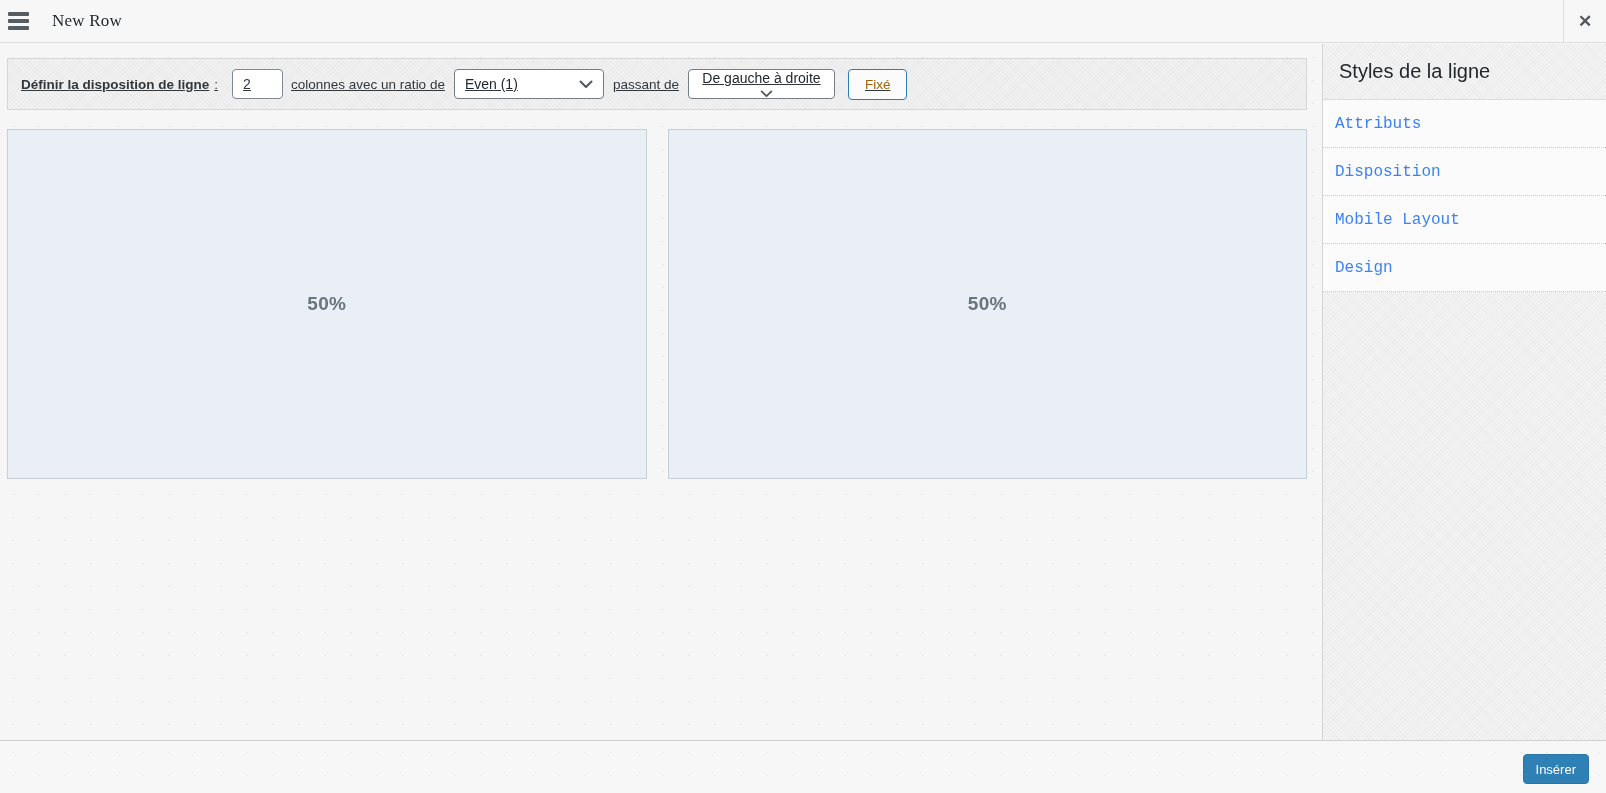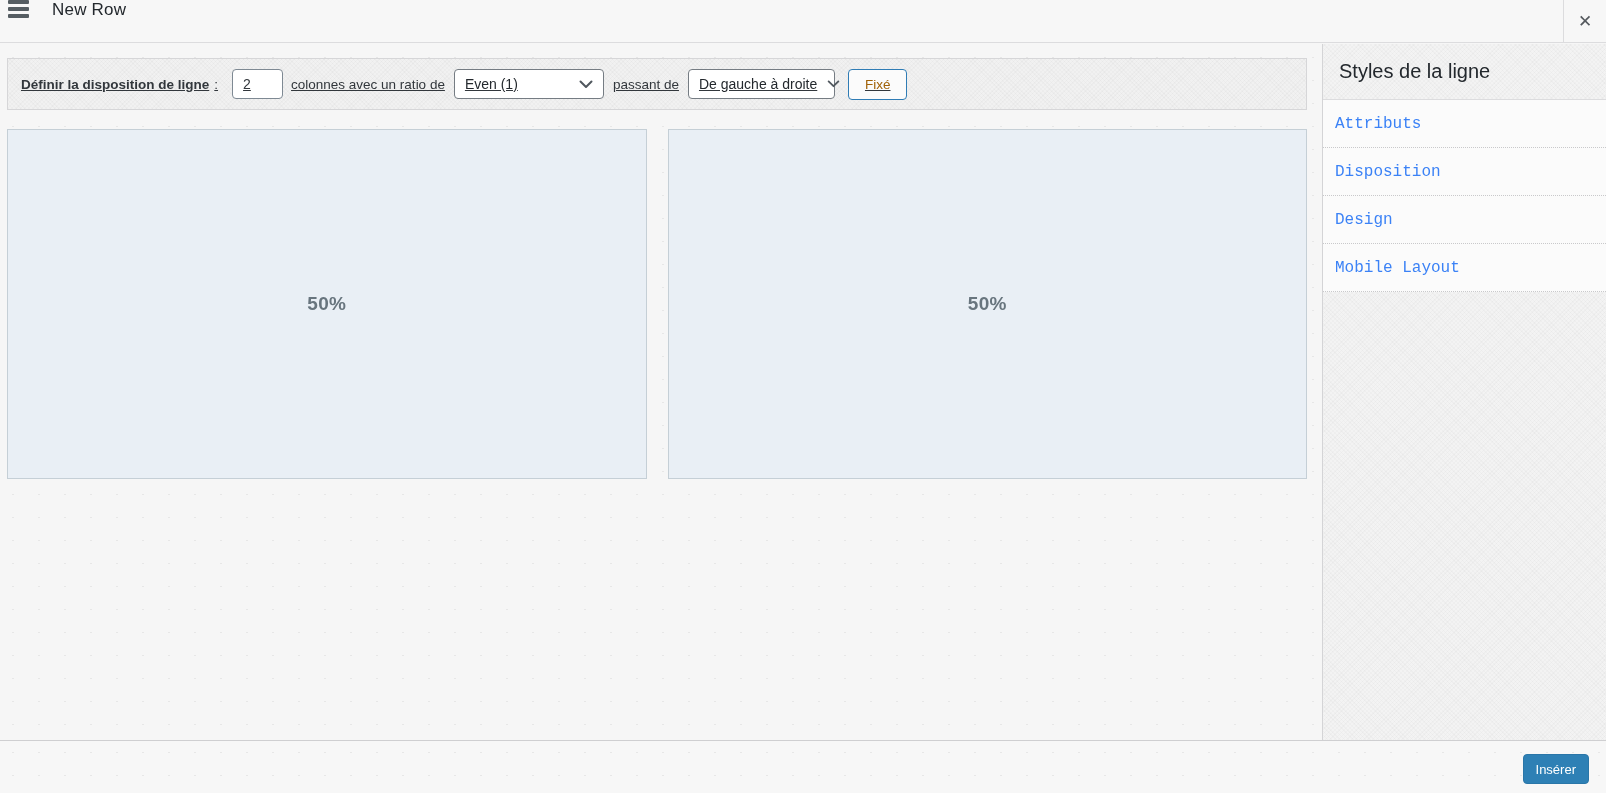--- a/index.html
+++ b/index.html
@@ -11,21 +11,21 @@
     background-size: 26px 23px;
     color: #32373c;
     position: relative;
   }
 
   
   .topbar {
     position: absolute; left: 0; top: 0; width: 1606px; height: 43px;
     background: #f7f7f7;
     border-bottom: 1px solid #dcdcde;
-    display: flex; 
+    display: flex; align-items: center; font-family: Liberation Serif, serif;
   }
   .hamburger {
     width: 21px; height: 18px; margin-left: 8px;
     display: flex; flex-direction: column; justify-content: space-between;
     cursor: pointer;
   }
   .hamburger span { display: block; height: 4px; background: #555d62; border-radius: 1px; }
   .dialog-title {
     margin-left: 23px; font-size: 17px; color: #23282d; letter-spacing: 0.2px;
   }
@@ -62,21 +62,21 @@
     border: 1px solid #7e8993; border-radius: 4px; background: #fff;
     font-family: inherit; font-size: 14px; color: #32373c;
     padding: 0 10px; outline: none;
   }
   .fake-select {
     height: 30px; background: #fff; border: 1px solid #757c83; border-radius: 4px;
     display: inline-flex; align-items: center; justify-content: space-between;
     padding: 0 10px; margin: 0 9px; font-size: 14px; color: #23282d; cursor: pointer;
   }
   .fake-select.ratio { width: 150px; }
-  .fake-select.direction { width: 147px; }
+  .fake-select.direction { width: 147px; flex-direction: column; }
   .chev { margin-left: 10px; display: inline-flex; }
   .chev svg { display: block; }
   .btn-outline {
     height: 31px; padding: 0 16px; margin-left: 4px;
     background: #fbfbfb; border: 1px solid #2f7cb5; border-radius: 4px;
     color: #a16207; font-size: 13.5px; font-family: inherit; cursor: pointer;
   }
 
   .preview {
     position: absolute; left: 7px; top: 85px; width: 1300px; height: 350px;
@@ -180,19 +180,19 @@
       <span class="pct">50%</span>
     </div>
   </div>
 
 </div>
 
 <div class="sidebar">
   <div class="sidebar-header">Styles de la ligne</div>
   <div class="sidebar-item">Attributs</div>
   <div class="sidebar-item">Disposition</div>
+  <div class="sidebar-item">Mobile Layout</div>
   <div class="sidebar-item">Design</div>
-  <div class="sidebar-item">Mobile Layout</div>
 </div>
 
 <div class="footer">
   <button class="btn-primary">Insérer</button>
 </div>
 
 </body></html>

